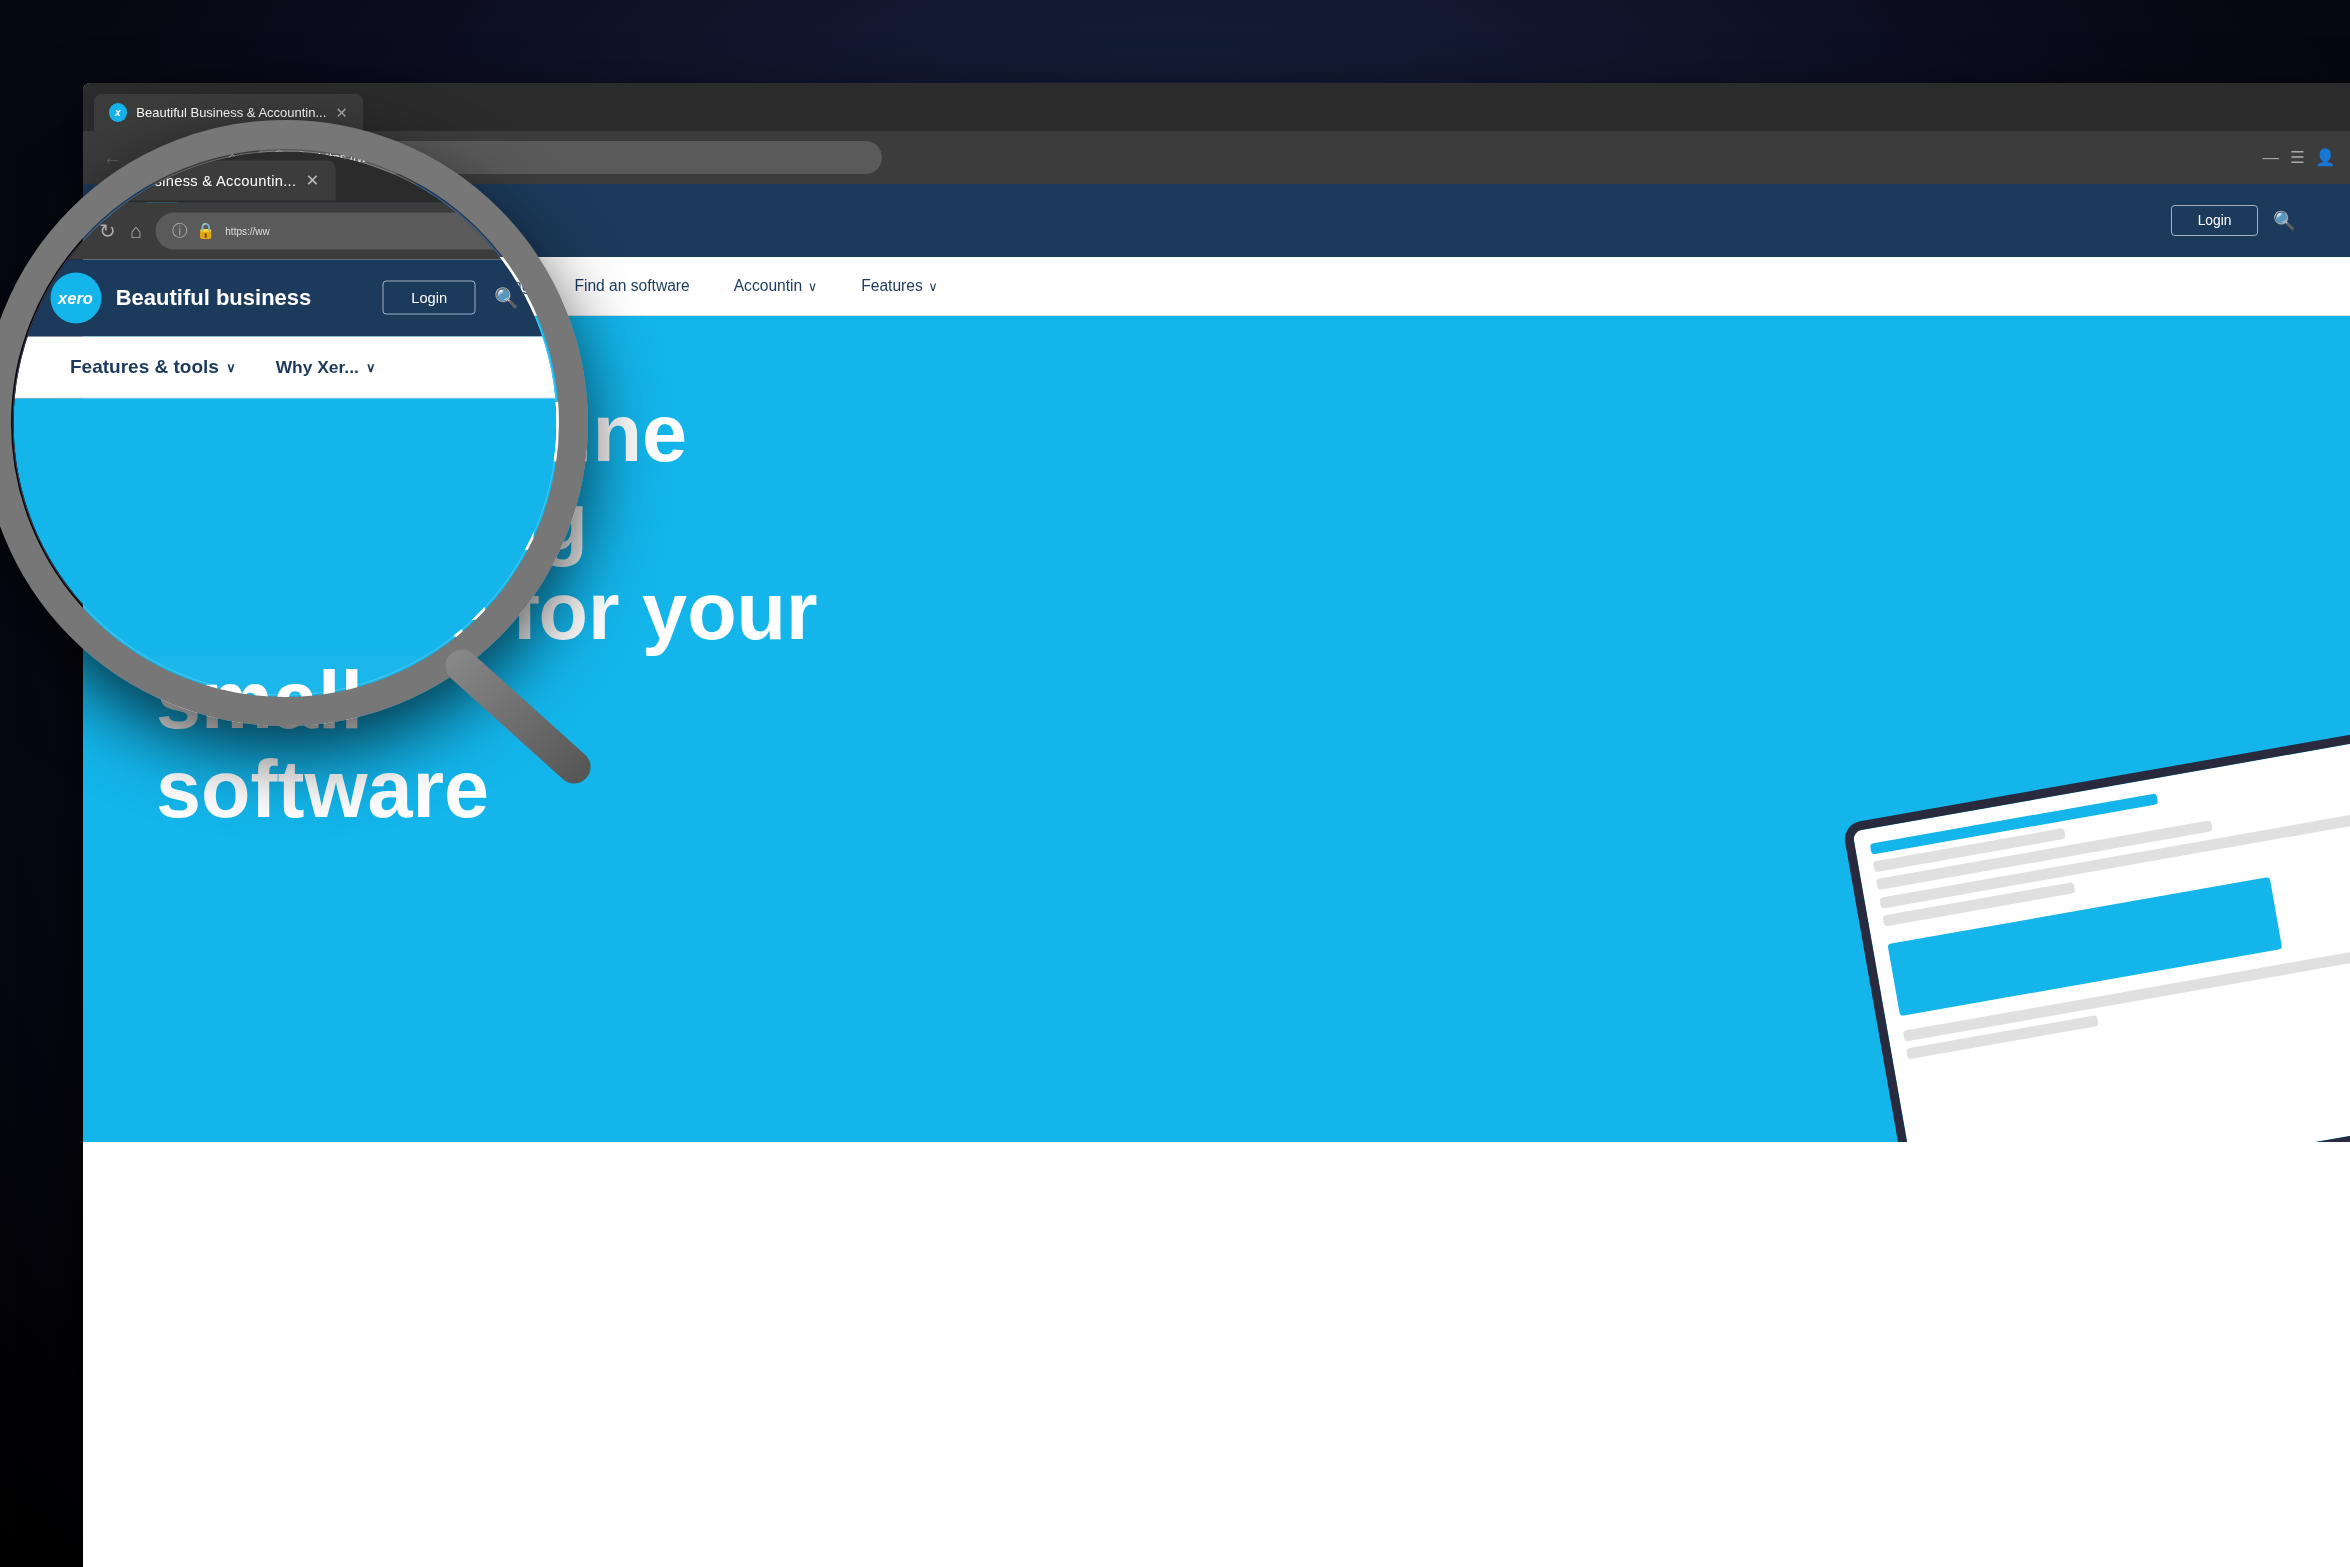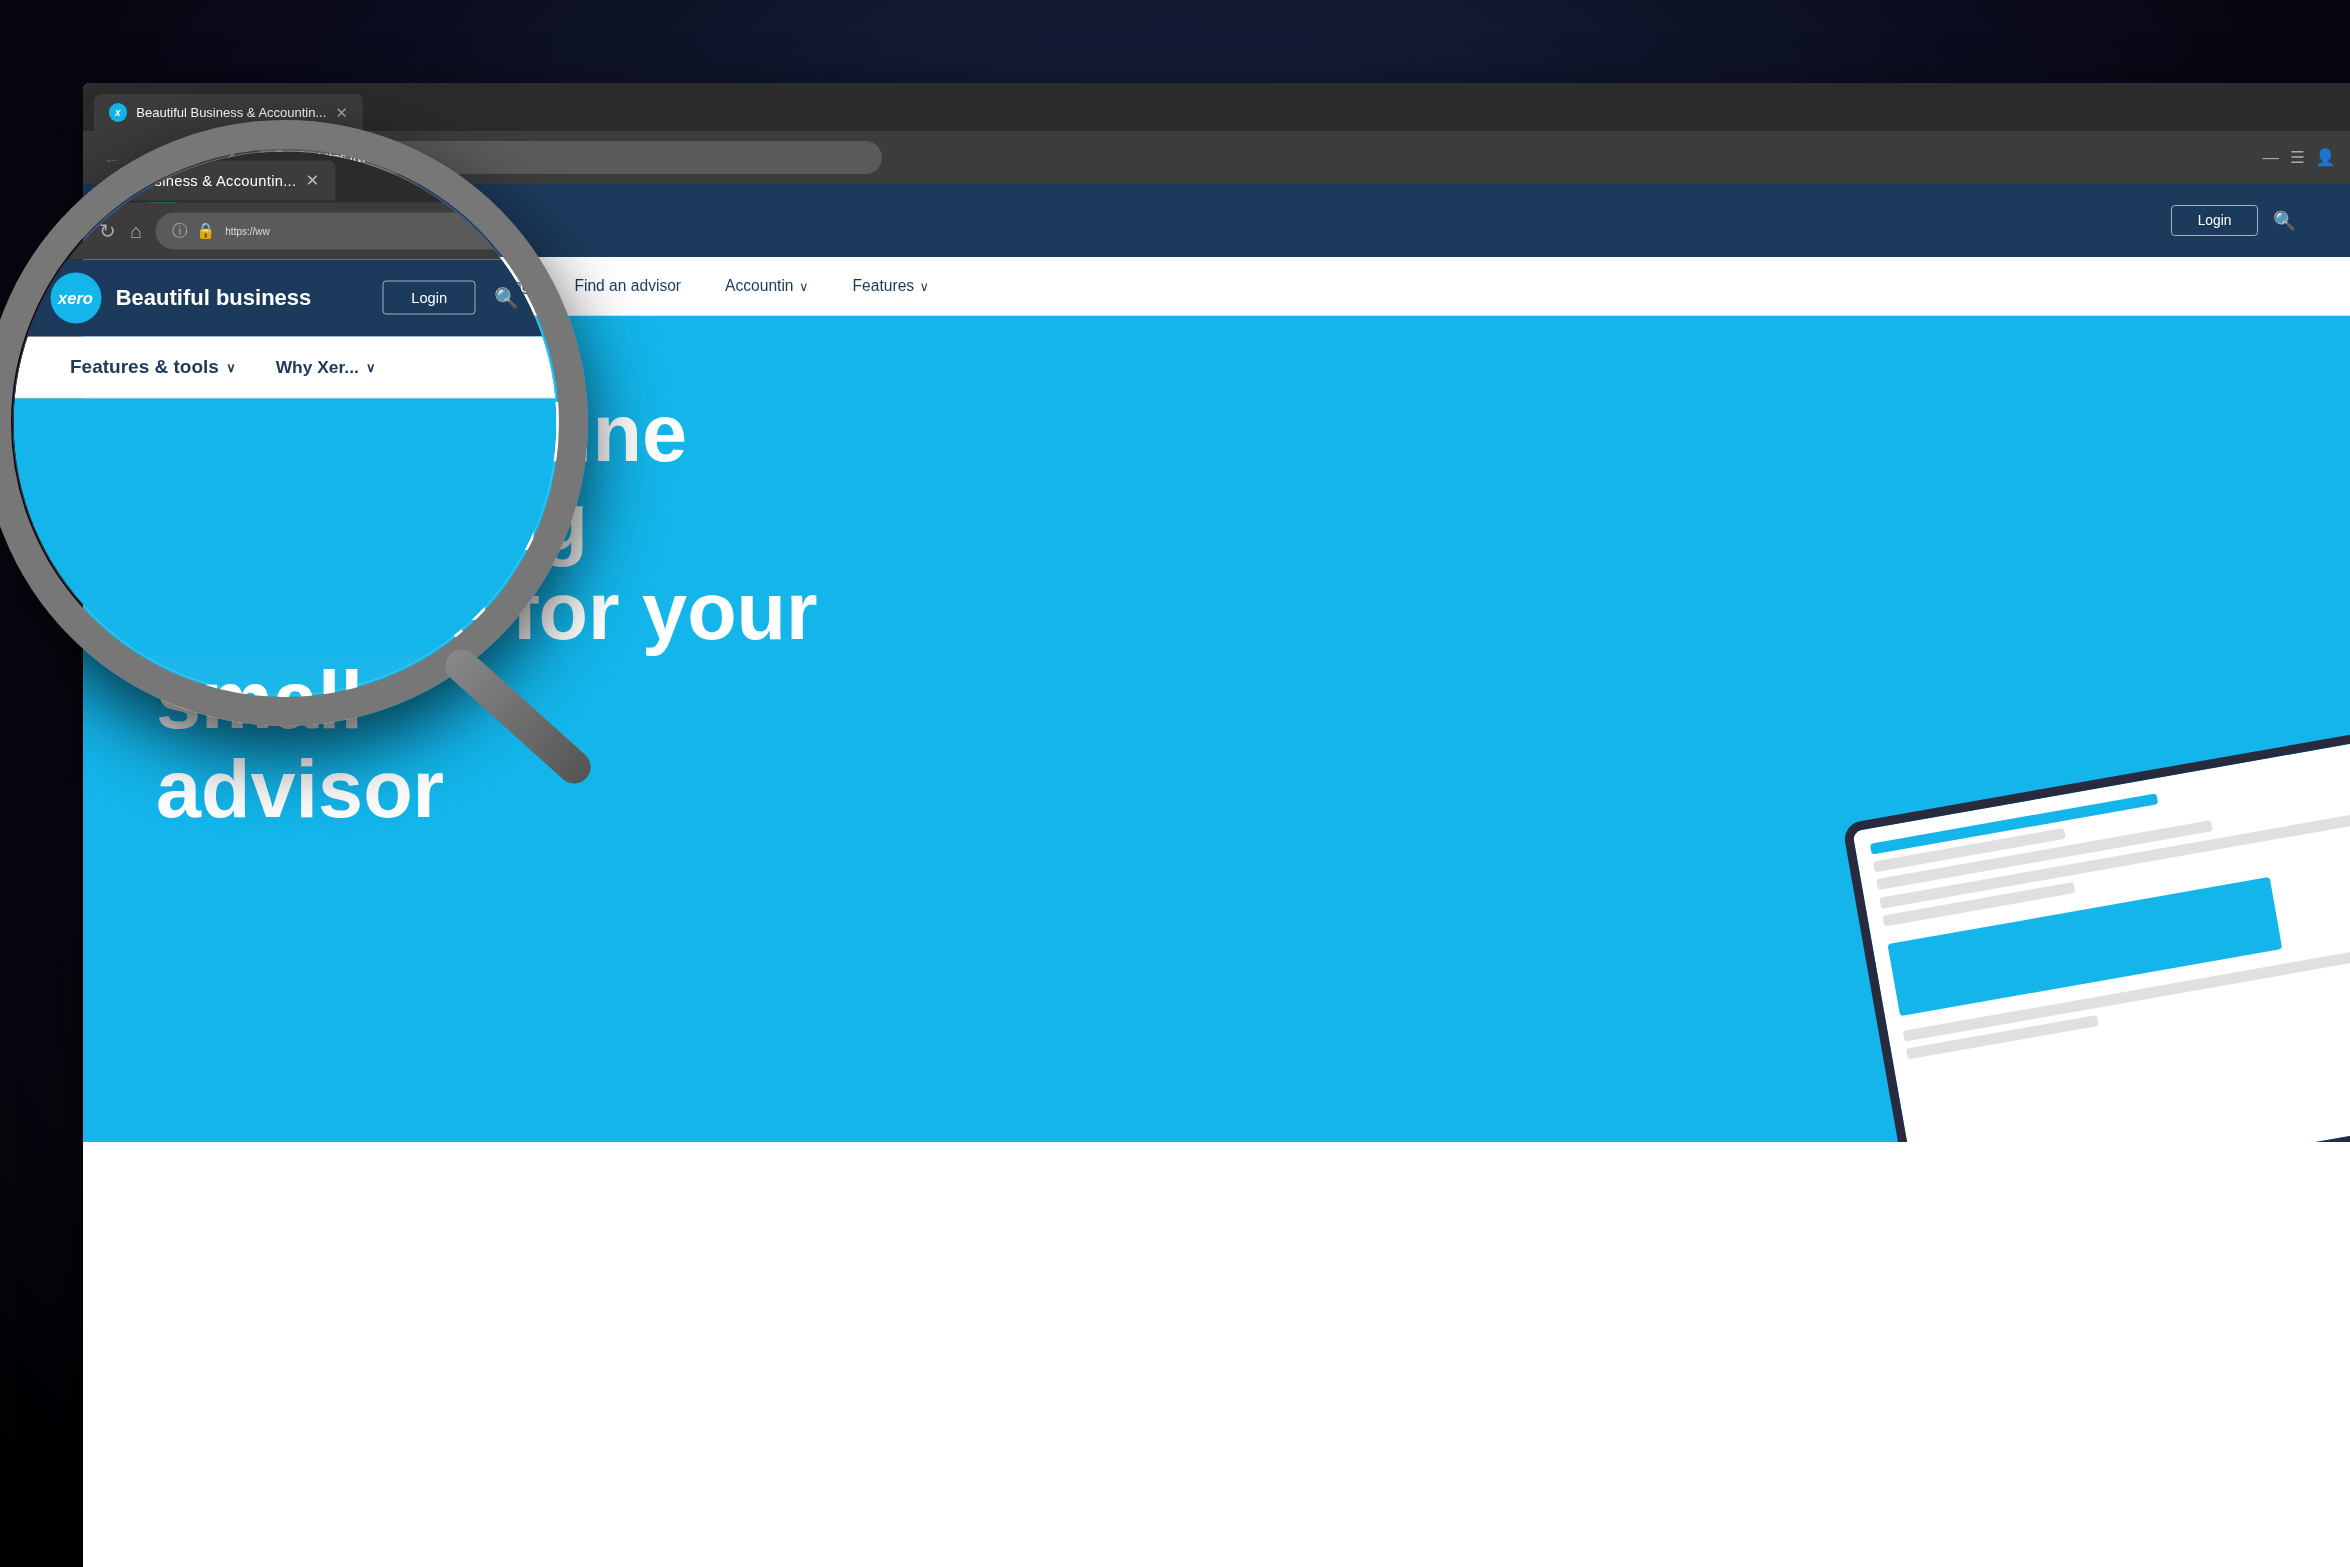--- a/index.html
+++ b/index.html
@@ -582,37 +582,37 @@
         <span class="chevron">∨</span>
       </div>
       <div class="nav-item">
         <span>Why Xero</span>
         <span class="chevron">∨</span>
       </div>
       <div class="nav-item">
         <span>Pricing</span>
       </div>
       <div class="nav-item">
-        <span>Find an advisor</span>
+        <span>Find an software</span>
       </div>
       <div class="nav-item">
         <span>Accountin</span>
         <span class="chevron">∨</span>
       </div>
       <div class="nav-item">
         <span>Features</span>
         <span class="chevron">∨</span>
       </div>
     </div>
 
     <div class="xero-hero">
       <div class="hero-headline">
         <span>Xero is online accounting</span><br>
         <span>software for your small</span><br>
-        <span>advisor</span>
+        <span>software</span>
       </div>
 
       <div class="tablet-mockup">
         <div class="tablet-screen">
           <div class="tablet-row blue"></div>
           <div class="tablet-row short"></div>
           <div class="tablet-row medium"></div>
           <div class="tablet-row"></div>
           <div class="tablet-row short"></div>
           <div class="tablet-row blue" style="width:80%;height:73px;margin-top:18.4px;"></div>

